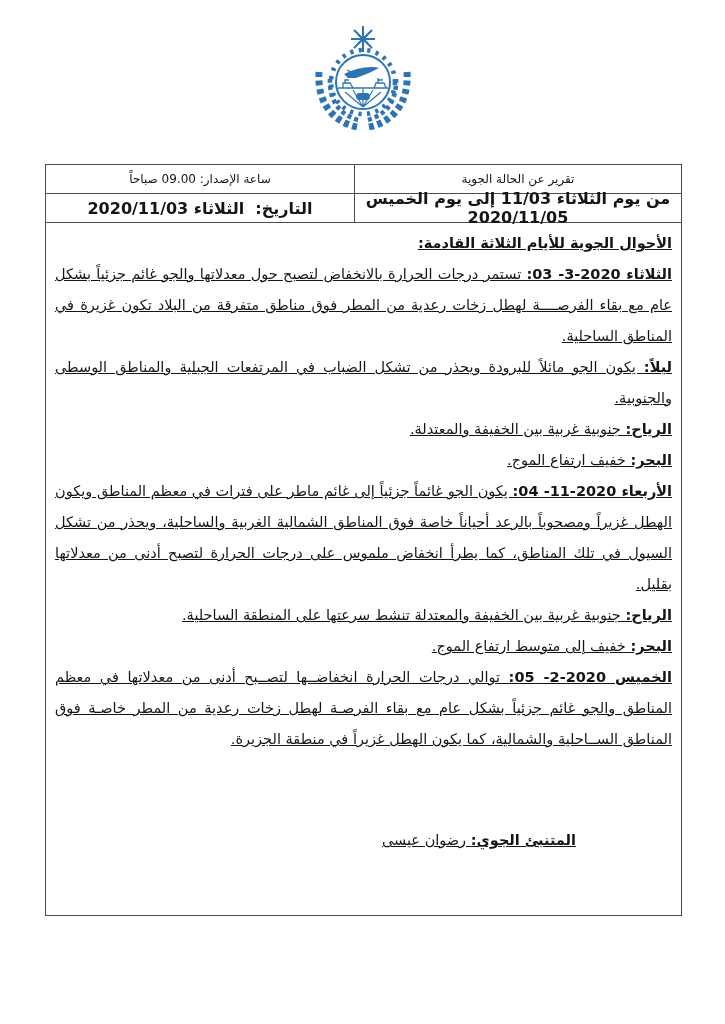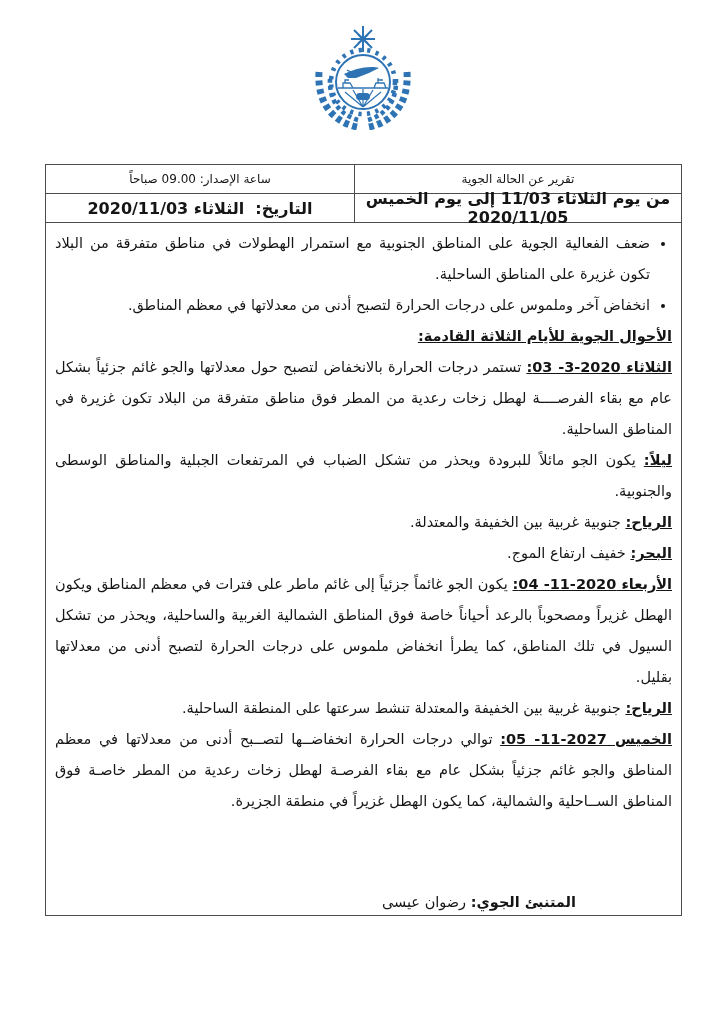--- a/index.html
+++ b/index.html
@@ -21,21 +21,21 @@
   .hdr-row .c1{width:51.5%;border-left:1.6px solid #4c4c4c;}
   .hdr-row .c2{flex:1;}
   .row-title .cell{height:28px;font-size:12px;}
   .row-sub .cell{height:28px;font-size:16px;font-weight:bold;}
   .body-box{
     box-sizing:border-box;height:692px;padding:5px 9px 0 9px;
     font-size:14.5px;line-height:31px;text-align:justify;text-justify:inter-word;
   }
   ul.summary{margin:0;padding:0 22px 0 0;list-style:disc;}
   ul.summary li{margin:0;padding:0;}
-  p{margin:0;}
+  p{margin:0;text-decoration:underline;}
   .section-head{font-weight:bold;}
   .section-head .u{text-decoration:underline;}
   .lead{font-weight:bold;text-decoration:underline;}
   .forecaster{margin:70px 96px 0 0;text-align:right;}
   .lead-b{font-weight:bold;}
 </style>
 </head>
 <body>
 
 <div class="page">
@@ -79,39 +79,36 @@
       <div class="cell c2">ساعة الإصدار: 09.00 صباحاً</div>
     </div>
 
     <div class="hdr-row row-sub">
       <div class="cell c1">من يوم الثلاثاء 11/03 إلى يوم الخميس 2020/11/05</div>
       <div class="cell c2">التاريخ:&nbsp; الثلاثاء 2020/11/03</div>
     </div>
 
     <div class="body-box">
 
-      <ul class="summary">
-        <li>ضعف الفعالية الجوية على المناطق الجنوبية مع استمرار الهطولات في مناطق متفرقة من البلاد تكون غزيرة على المناطق الساحلية.</li>
-        <li>انخفاض آخر وملموس على درجات الحرارة لتصبح أدنى من معدلاتها في معظم المناطق.</li>
-      </ul>
 
       <p class="section-head"><span class="u">الأحوال الجوية للأيام الثلاثة القادمة:</span></p>
 
       <p class="para"><span class="lead">الثلاثاء ‪03 -3-2020‬:</span><span> تستمر درجات الحرارة بالانخفاض لتصبح حول معدلاتها والجو غائم جزئياً بشكل عام مع بقاء الفرصــــة لهطل زخات رعدية من المطر فوق مناطق متفرقة من البلاد تكون غزيرة في المناطق الساحلية.</span></p>
 
       <p class="para"><span class="lead">ليلاً:</span><span> يكون الجو مائلاً للبرودة ويحذر من تشكل الضباب في المرتفعات الجبلية والمناطق الوسطى والجنوبية.</span></p>
 
       <p class="para"><span class="lead">الرياح:</span><span> جنوبية غربية بين الخفيفة والمعتدلة.</span></p>
 
       <p class="para"><span class="lead">البحر:</span><span> خفيف ارتفاع الموج.</span></p>
 
       <p class="para"><span class="lead">الأربعاء ‪04 -11-2020‬:</span><span> يكون الجو غائماً جزئياً إلى غائم ماطر على فترات في معظم المناطق ويكون الهطل غزيراً ومصحوباً بالرعد أحياناً خاصة فوق المناطق الشمالية الغربية والساحلية، ويحذر من تشكل السيول في تلك المناطق، كما يطرأ انخفاض ملموس على درجات الحرارة لتصبح أدنى من معدلاتها بقليل.</span></p>
 
       <p class="para"><span class="lead">الرياح:</span><span> جنوبية غربية بين الخفيفة والمعتدلة تنشط سرعتها على المنطقة الساحلية.</span></p>
 
+      <p class="para"><span class="lead">البحر:</span><span> خفيف إلى متوسط ارتفاع الموج.</span></p>
 
-      <p class="para"><span class="lead">الخميس ‪05 -11-2027‬:</span><span> توالي درجات الحرارة انخفاضــها لتصــبح أدنى من معدلاتها في معظم المناطق والجو غائم جزئياً بشكل عام مع بقاء الفرصـة لهطل زخات رعدية من المطر خاصـة فوق المناطق الســاحلية والشمالية، كما يكون الهطل غزيراً في منطقة الجزيرة.</span></p>
+      <p class="para"><span class="lead">الخميس ‪05 -2-2020‬:</span><span> توالي درجات الحرارة انخفاضــها لتصــبح أدنى من معدلاتها في معظم المناطق والجو غائم جزئياً بشكل عام مع بقاء الفرصـة لهطل زخات رعدية من المطر خاصـة فوق المناطق الســاحلية والشمالية، كما يكون الهطل غزيراً في منطقة الجزيرة.</span></p>
 
       <p class="forecaster"><span class="lead-b">المتنبئ الجوي:</span><span> رضوان عيسى</span></p>
 
     </div>
   </div>
 </div>
 
 </body></html>

